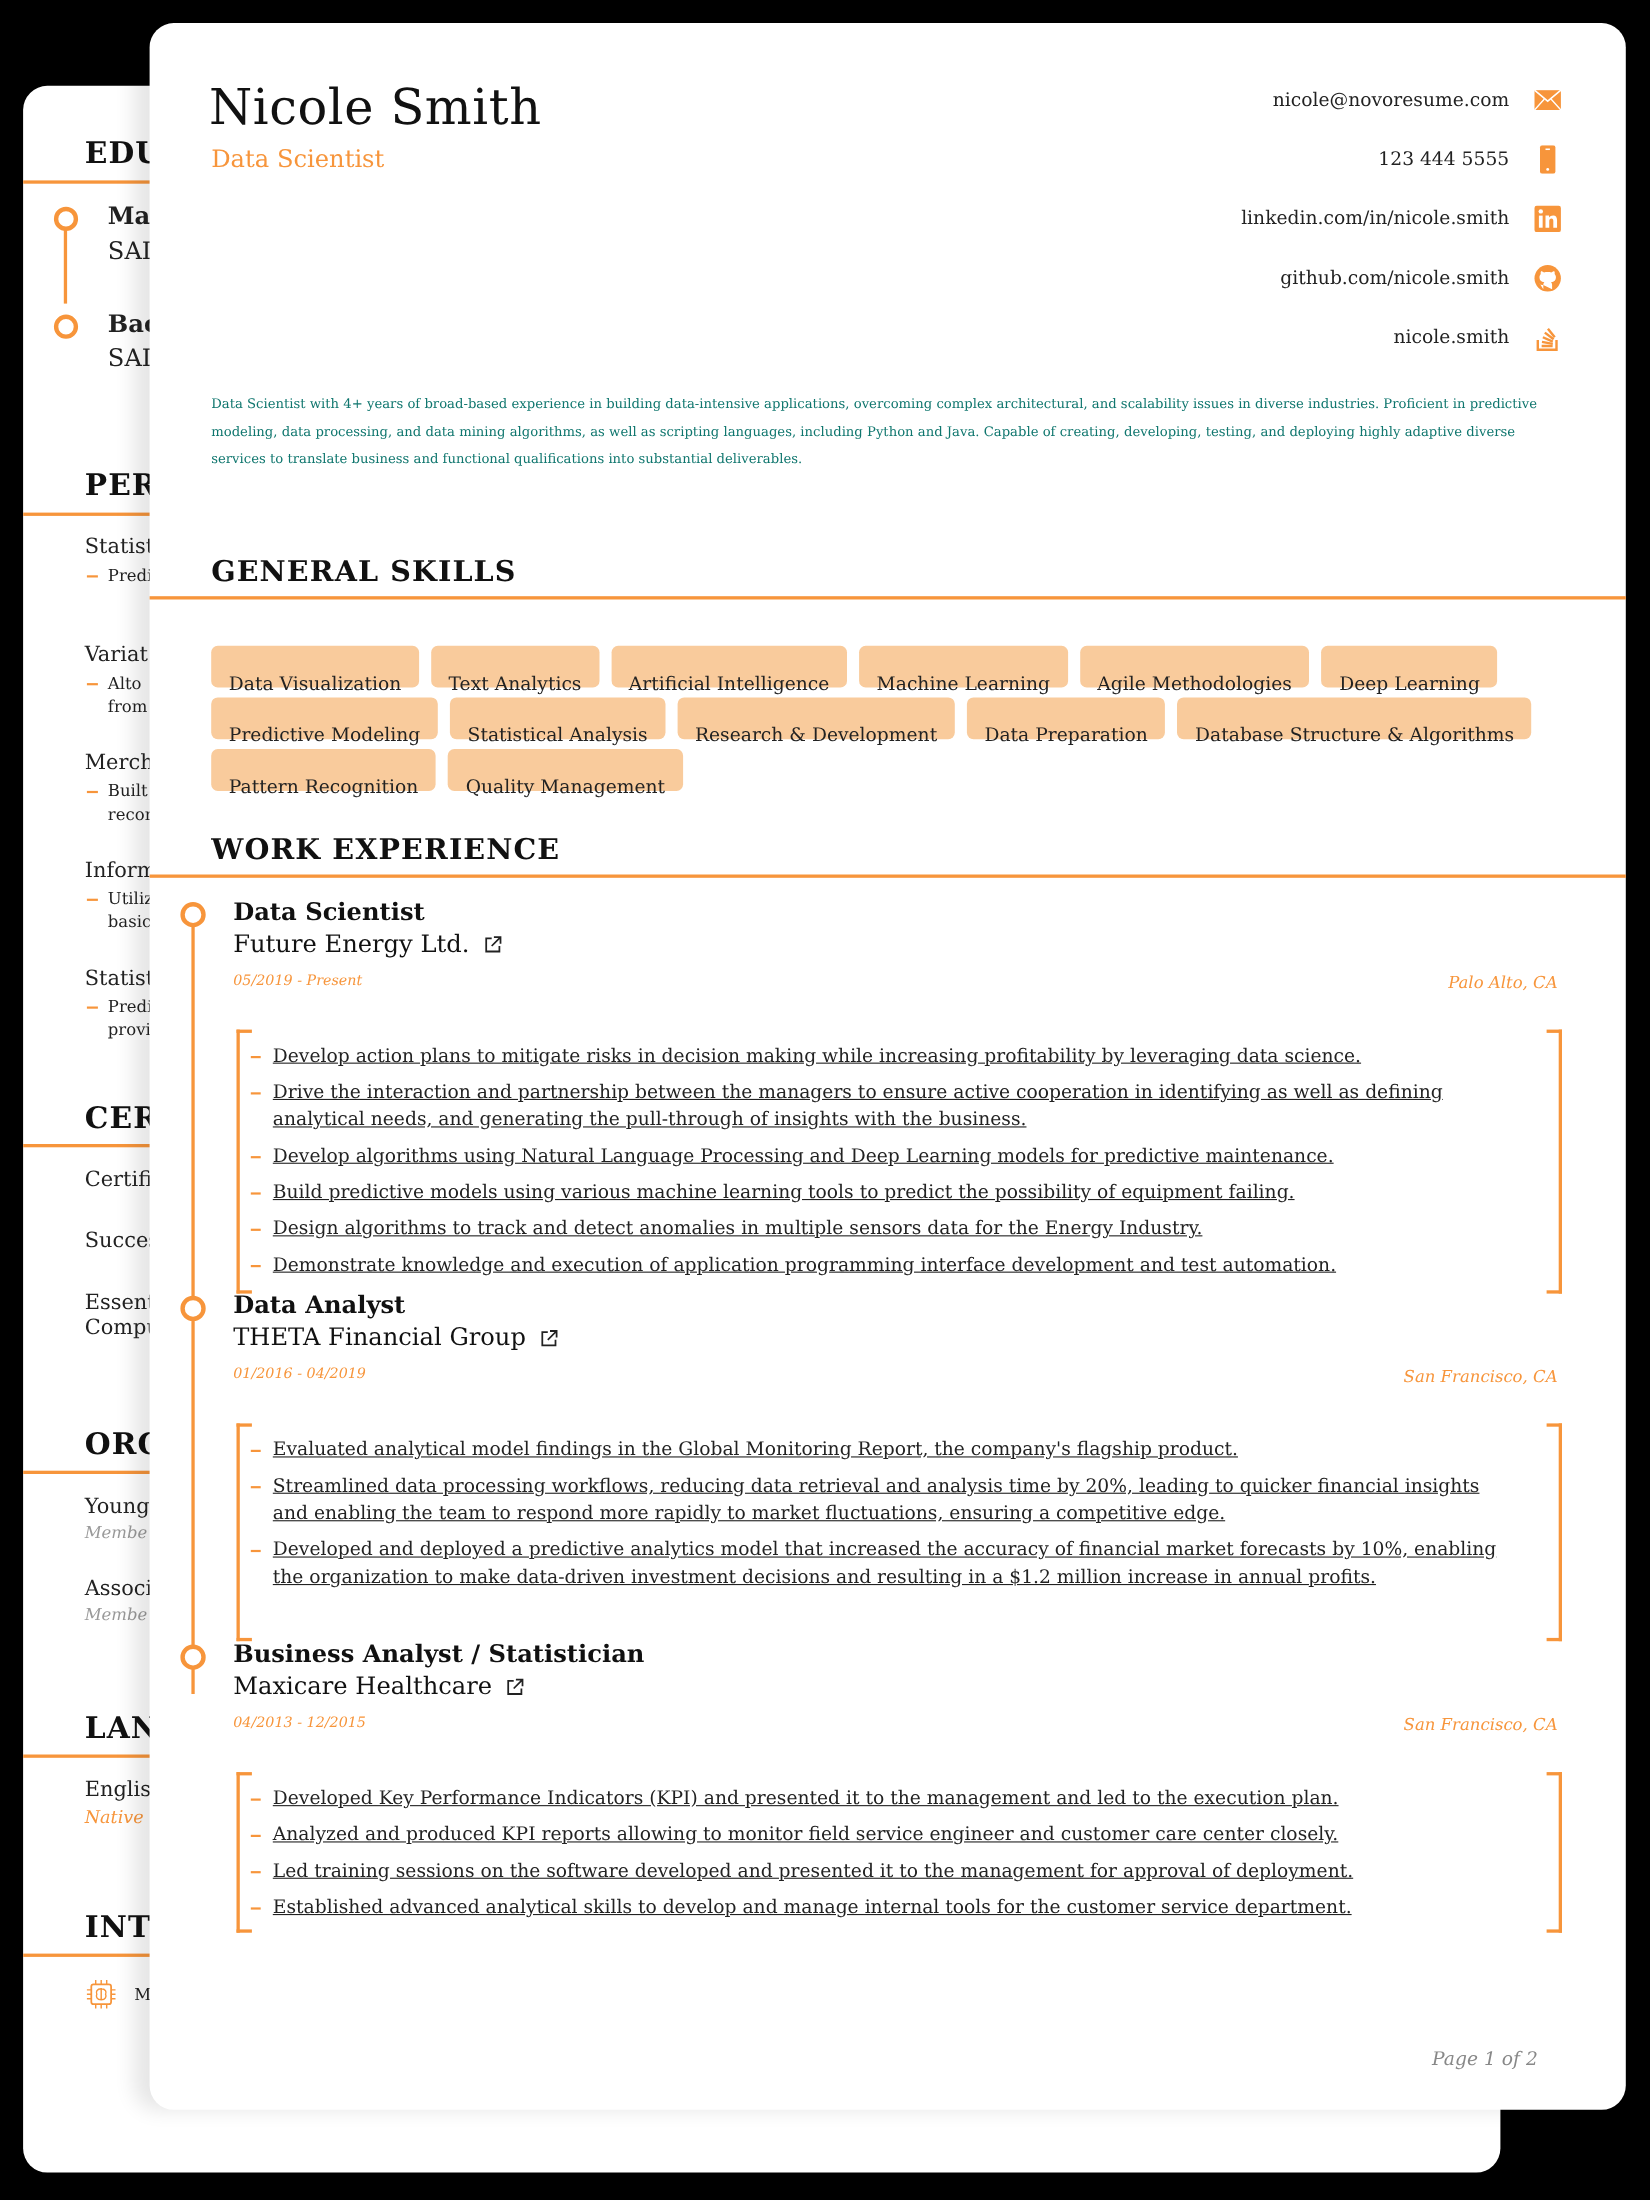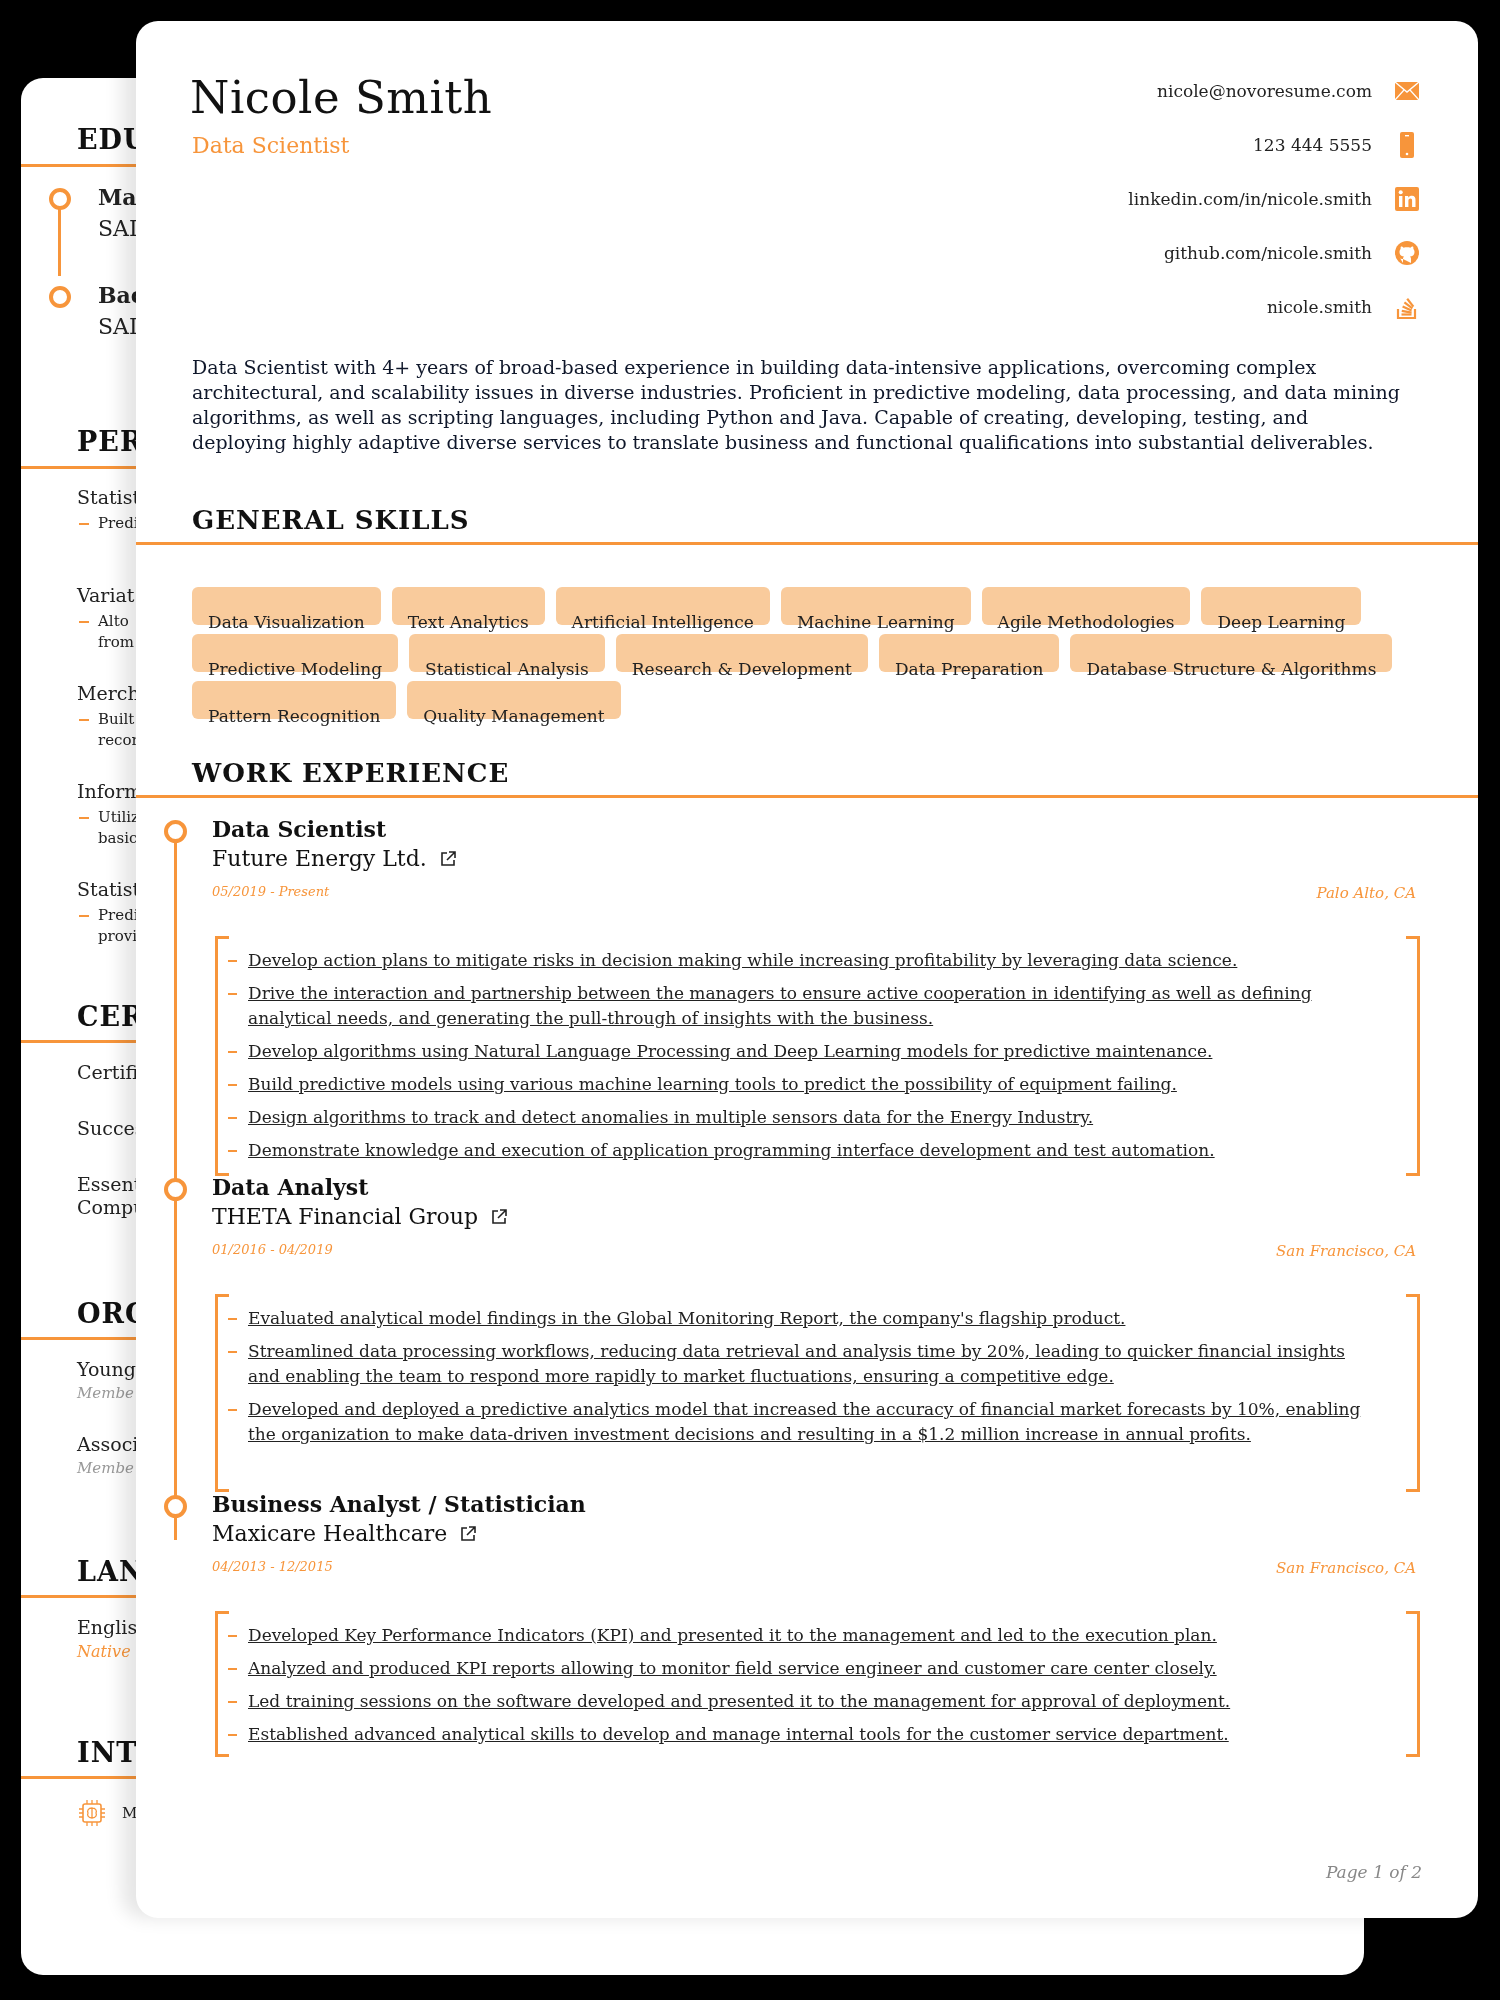--- a/index.html
+++ b/index.html
@@ -37,21 +37,21 @@
     box-shadow: -14px 0 18px rgba(0,0,0,0.10);
   }
   .name { position: absolute; left: 54px; top: 50px; font-size: 45px; font-weight: normal; color: #111; letter-spacing: 0.5px; }
   .role { position: absolute; left: 56px; top: 112px; font-size: 22px; color: var(--accent); }
 
   .contacts { position: absolute; right: 58px; top: 56px; }
   .contact-row { display: flex; align-items: center; justify-content: flex-end; height: 28px; margin-bottom: 26px; }
   .contact-row .ctext { font-size: 17px; color: #222; margin-right: 22px; white-space: nowrap; }
   .contact-row .cicon { width: 26px; height: 26px; display: flex; align-items: center; justify-content: center; }
 
-  .summary { position: absolute; left: 56px; right: 70px; top: 334px; font-size: 19px; line-height: 25px; color: #0f172a; }
+  .summary { position: absolute; left: 56px; right: 70px; top: 334px; font-size: 12px; line-height: 25px; color: #0f766e; }
 
   .section-title { position: absolute; left: 56px; font-size: 26px; font-weight: bold; letter-spacing: 1px; color: #111; }
   .section-rule { position: absolute; left: 0; right: 0; height: 3px; background: var(--accent); }
 
   .skills { position: absolute; left: 56px; right: 80px; top: 566px; display: flex; flex-wrap: wrap; gap: 9px 11px; }
   .skill-tag { background: var(--tag); border-radius: 6px; padding: 16px 16px; height: 38px; line-height: 38px; font-size: 17px; color: #222; white-space: nowrap; }
 
   .timeline-line { position: absolute; left: 38px; width: 3px; background: var(--accent); }
   .job { position: absolute; left: 0; right: 0; }
   .job .dot { position: absolute; left: 28px; top: 4px; width: 23px; height: 23px; border: 4px solid var(--accent); border-radius: 50%; background: #fff; }
@@ -59,21 +59,21 @@
   .job .company { position: absolute; left: 76px; top: 30px; font-size: 22px; color: #111; display: flex; align-items: center; }
   .job .company .ext { margin-left: 12px; width: 18px; height: 18px; }
   .job .dates { position: absolute; left: 76px; top: 68px; font-size: 13px; font-style: italic; color: var(--accent); }
   .job .loc { position: absolute; right: 62px; top: 68px; font-size: 15px; font-style: italic; color: var(--accent); }
   .job .bracket-l { position: absolute; left: 79px; width: 14px; border-left: 3px solid var(--accent); border-top: 3px solid var(--accent); border-bottom: 3px solid var(--accent); }
   .job .bracket-r { position: absolute; right: 58px; width: 14px; border-right: 3px solid var(--accent); border-top: 3px solid var(--accent); border-bottom: 3px solid var(--accent); }
   .job ul { position: absolute; left: 92px; right: 110px; list-style: none; text-decoration: underline; }
   .job li { position: relative; padding-left: 20px; font-size: 17px; line-height: 25px; color: #222; margin-bottom: 8px; }
   .job li::before { content: ""; position: absolute; left: 0; top: 12px; width: 9px; height: 2px; background: var(--accent); }
 
-  .page-front .footer { position: absolute; right: 56px; bottom: 36px; font-style: italic; font-size: 17px; color: #888; margin-top: 24px; }
+  .page-front .footer { position: absolute; right: 80px; bottom: 36px; font-style: italic; font-size: 17px; color: #888; margin-top: 24px; }
 </style>
 </head>
 <body>
 
 <div class="page-back">
 
   <div class="sec-title" style="top:46px">EDU</div>
   <div class="sec-rule" style="top:86px"></div>
   <div class="edu-line" style="top:120px;height:78px"></div>
   <div class="edu-dot" style="top:110px"></div>

